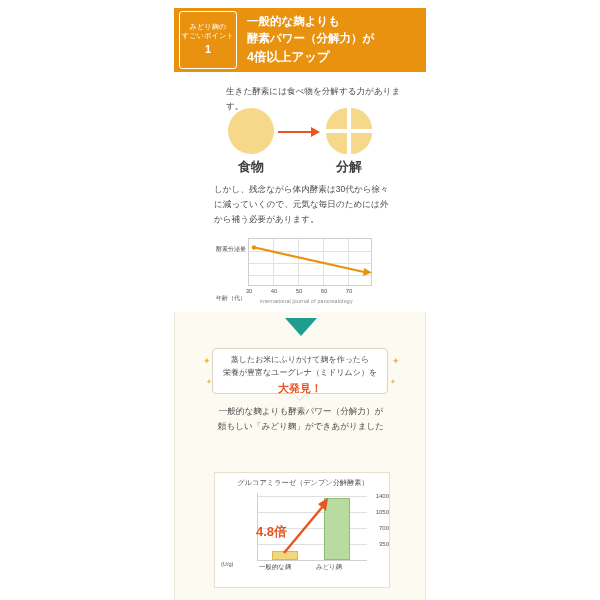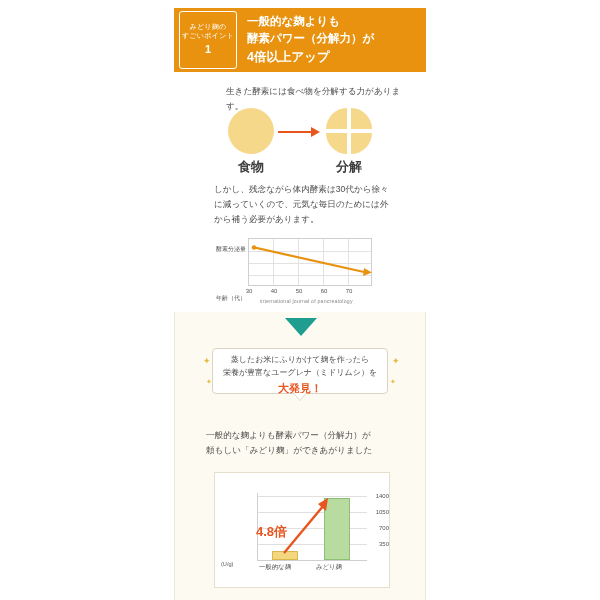--- a/index.html
+++ b/index.html
@@ -176,21 +176,21 @@
     border-right:6px solid transparent;
     border-top:7px solid #ffffff;
     filter:drop-shadow(0 1px 0 #d9d4c4);
   }
   .sparkle{
     position:absolute;color:#e8b93f;font-size:9px;
   }
   
   .claim{
     position:absolute;left:206px;top:404px;width:190px;
-    font-size:8.6px;line-height:1.8;color:#4d4d4d;margin-top:24px;
+    text-align:center;font-size:8.6px;line-height:1.8;color:#4d4d4d;
   }
   .claim .orange{
     color:#e8860f;font-weight:bold;font-size:13px;letter-spacing:.3px;
   }
   
   .chart2{
     position:absolute;left:214px;top:472px;width:176px;height:116px;
     background:#ffffff;
     border:1px solid #e5dfcc;
     box-sizing:border-box;
@@ -310,20 +310,21 @@
   <div class="sparkle" style="left:392px;top:356px;">✦</div>
   <div class="sparkle" style="left:206px;top:378px;font-size:7px;">✦</div>
   <div class="sparkle" style="left:390px;top:378px;font-size:7px;">✦</div>
 
   <div class="claim">
     <div>一般的な麹よりも酵素パワー（分解力）が</div>
     <div>頼もしい「みどり麹」ができあがりました</div>
   </div>
 
   <div class="chart2">
+    <div class="c2title">グルコアミラーゼ（デンプン分解酵素）</div>
 
     <div class="ytick" style="top:23px">1400</div>
     <div class="ytick" style="top:39px">1050</div>
     <div class="ytick" style="top:55px">700</div>
     <div class="ytick" style="top:71px">350</div>
     <div class="unit">(U/g)</div>
 
     <div class="plot2">
       <div class="g2" style="top:3px"></div>
       <div class="g2" style="top:19px"></div>

